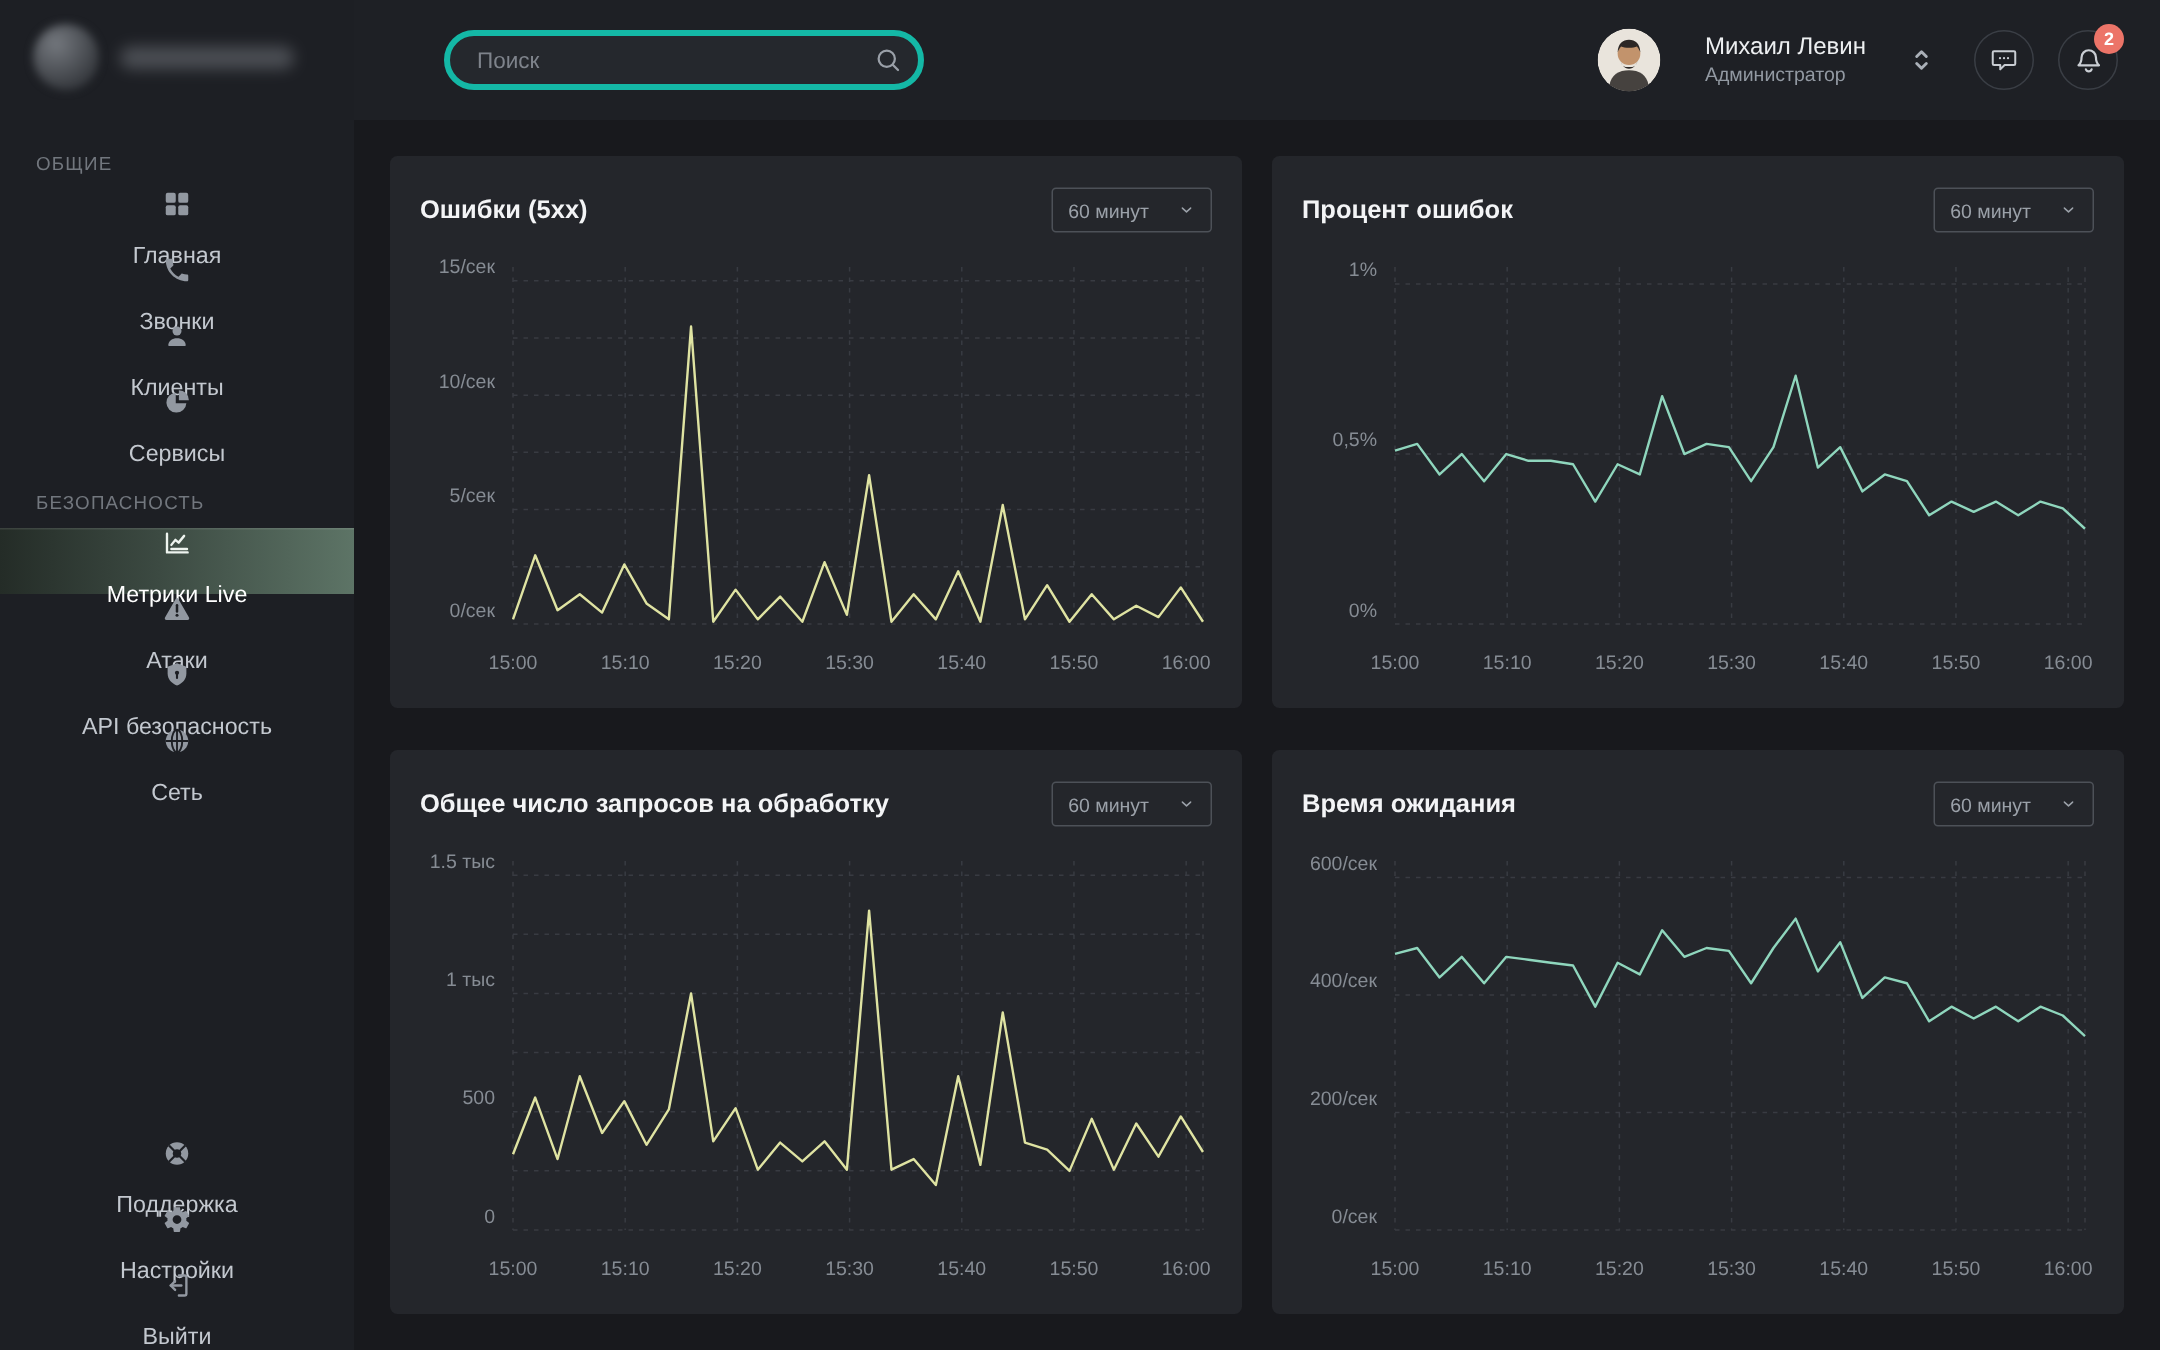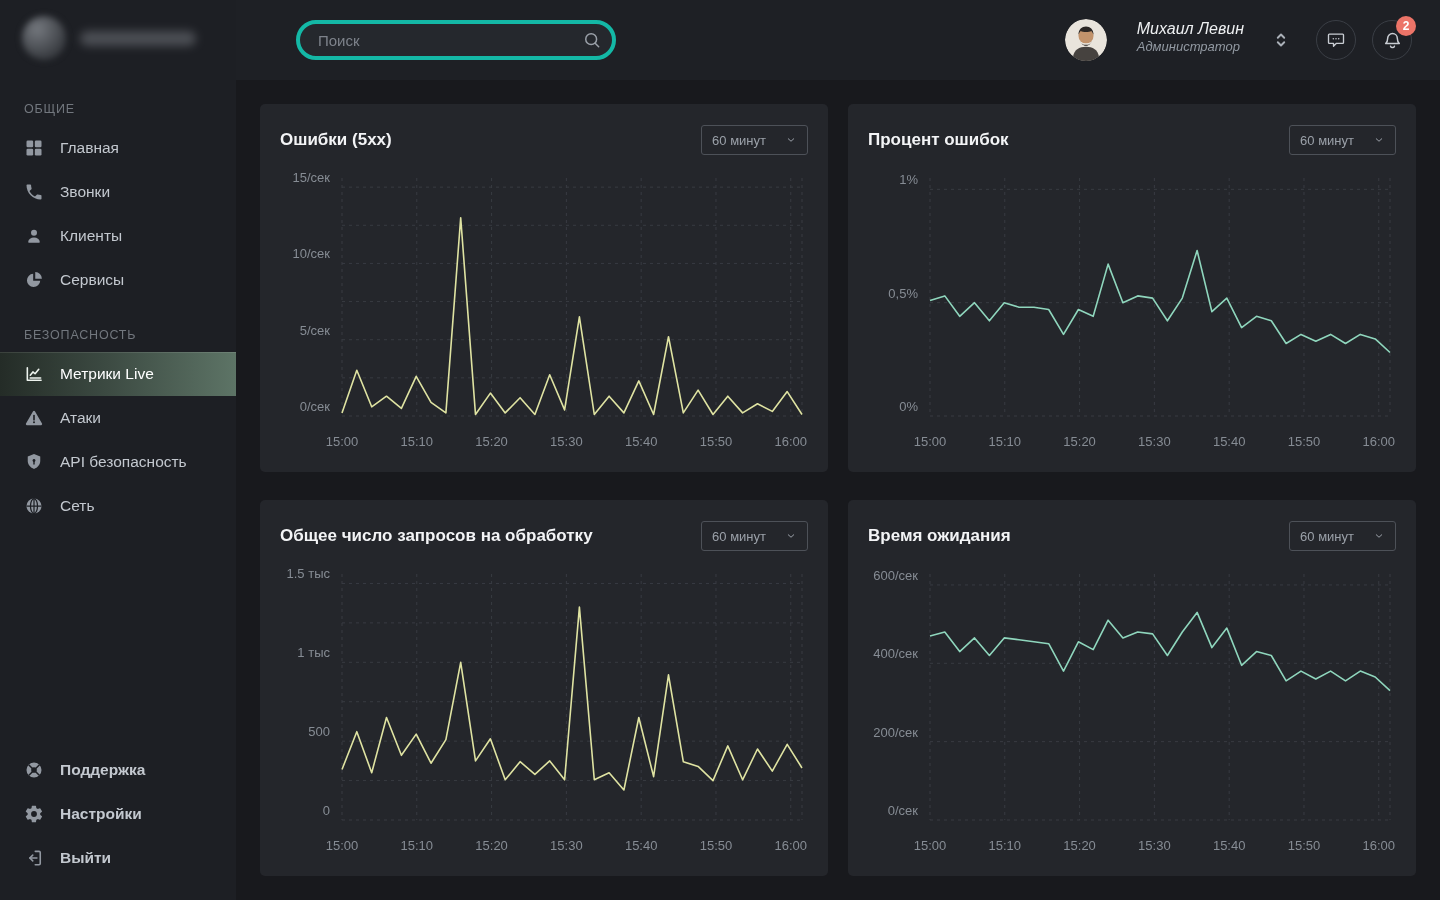--- a/index.html
+++ b/index.html
@@ -9,39 +9,39 @@
     background:#18191d; color:#c6cad1; display:flex;
   }
   
   .sidebar { width:236px; height:900px; background:#1d1f24; display:flex; flex-direction:column; flex-shrink:0; }
   .logo-row { height:76px; display:flex; align-items:center; gap:14px; padding:0 22px; }
   .logo-mark { width:44px; height:44px; border-radius:50%;
     background:radial-gradient(circle at 35% 30%, #74787e, #3a3d42 70%); filter:blur(3px); }
   .logo-bar { width:116px; height:15px; border-radius:8px; background:#54575d; filter:blur(5px); opacity:.85; }
   .section-label { margin:26px 24px 10px; font-size:12.5px; letter-spacing:.8px; color:#72777e; }
   .nav-item { height:44px; display:flex; align-items:center; gap:16px; padding:0 24px;
-    font-size:15.5px; color:#c3c8cf; cursor:pointer; }
+    font-size:15.5px; color:#c3c8cf; cursor:pointer;flex-direction:column; }
   .nav-item .icon { width:20px; height:20px; color:#9298a1; flex-shrink:0; }
   .nav-item.active {
     background:linear-gradient(90deg,#242c27 0%, #3c4a42 45%, #5d7466 100%);
     color:#ffffff; box-shadow:inset 0 1px 0 rgba(255,255,255,.10);
   }
   .nav-item.active .icon { color:#eef4ef; }
-  .sidebar-footer { margin-top:auto; padding-bottom:20px;font-weight:bold; }
+  .sidebar-footer { margin-top:auto; padding-bottom:9px; }
   
   .main { flex:1; display:flex; flex-direction:column; }
   .topbar { height:80px; background:#1e2025; display:flex; align-items:center; padding:0 28px 0 24px; flex-shrink:0; }
   .page-title { font-size:24px; font-weight:700; color:#f5f6f8; letter-spacing:.2px; }
   .search-box { position:relative; margin-left:36px; }
   .search-box input { width:320px; height:40px; border-radius:20px; border:4px solid #14b8a6;
     background:#25282d; color:#d6dade; font-size:15px; padding:0 44px 0 18px; outline:none;
     font-family:inherit; }
   .search-box input::placeholder { color:#7e838b; }
   .search-box .search-glyph { position:absolute; right:14px; top:10px; width:20px; height:20px; color:#9aa0a8; }
-  .user-chip { margin-left:auto; display:flex; align-items:flex-start; gap:30px; cursor:pointer;font-style:italic; }
+  .user-chip { margin-left:auto; display:flex; align-items:center; gap:30px; cursor:pointer; }
   .avatar { width:42px; height:42px; border-radius:50%; overflow:hidden; flex-shrink:0; }
   .user-name { font-size:16px; color:#edeff1; line-height:1.25; }
   .user-role { font-size:13px; color:#9299a2; line-height:1.2; }
   .sort-chevrons { margin-left:26px; width:22px; height:28px; color:#aab0b8; cursor:pointer; }
   .icon-btn { position:relative; width:40px; height:40px; border-radius:50%; border:1px solid #3a3e45;
     display:flex; align-items:center; justify-content:center; color:#c9cdd3; cursor:pointer; background:transparent; }
   .icon-btn.chat { margin-left:24px; }
   .icon-btn.bell { margin-left:16px; }
   .badge { position:absolute; top:-5px; right:-5px; min-width:20px; height:20px; border-radius:10px;
     background:#ec7468; color:#fff; font-size:12px; font-weight:700;

